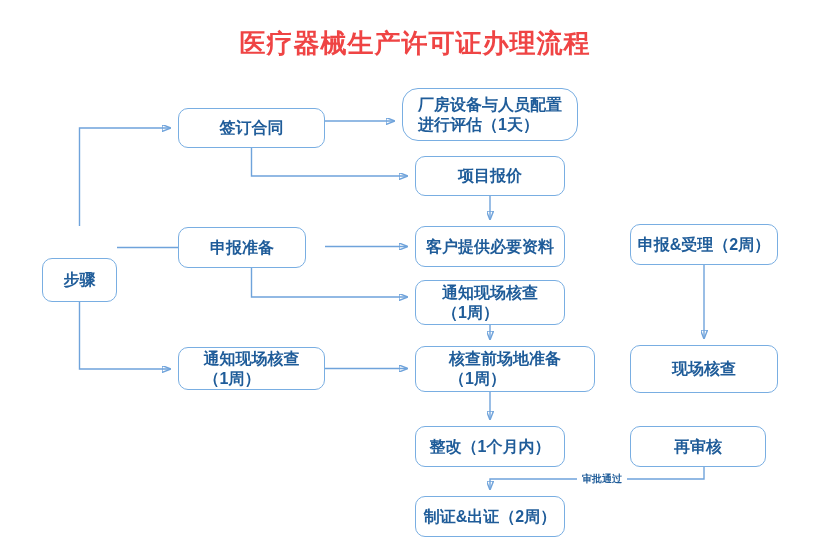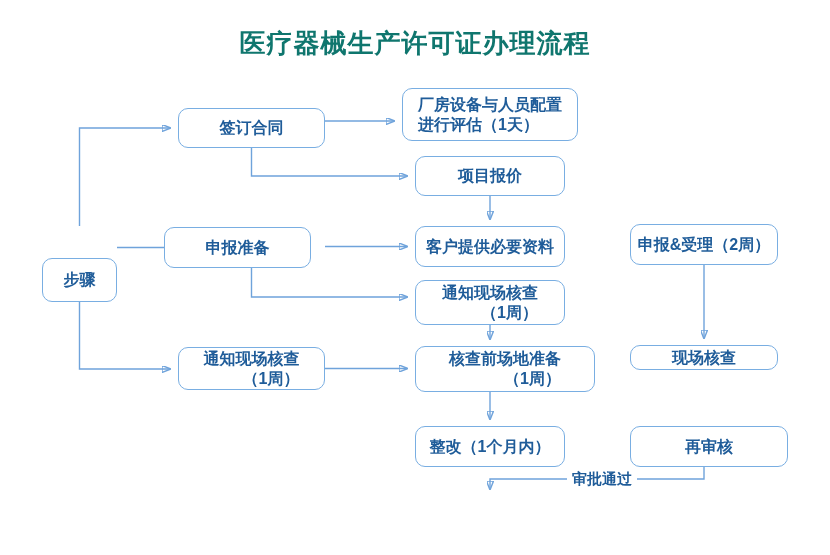--- a/index.html
+++ b/index.html
@@ -16,21 +16,21 @@
     overflow: hidden;
   }
   #page-title {
     position: absolute;
     left: 0;
     top: 26px;
     width: 100%;
     text-align: center;
     font-size: 26px;
     font-weight: bold;
-    color: #0f766e;
+    color: #ef4444;
     letter-spacing: 1px;
   }
   #connectors {
     position: absolute;
     left: 0;
     top: 0;
     z-index: 1;
   }
   #connectors path, #connectors polyline {
     fill: none;
@@ -43,37 +43,38 @@
     box-sizing: border-box;
     background: #ffffff;
     border: 1.5px solid #79AEE2;
     border-radius: 10px;
     color: #1F5C99;
     font-size: 16px;
     font-weight: bold;
     display: flex;
     align-items: center;
     justify-content: center;
-    text-align: right;
+    text-align: left;
     white-space: pre-line;
     line-height: 1.25;
   }
   .node.left-align {
     justify-content: flex-start;
     text-align: left;
     padding-left: 15px;
+    border-radius: 16px;
   }
   .edge-label {
     position: absolute;
     z-index: 3;
     transform: translate(-50%, -50%);
     background: #ffffff;
     padding: 0 5px;
     color: #1F5C99;
-    font-size: 15px;
+    font-size: 10px;
     font-weight: bold;
     white-space: nowrap;
   }
 </style>
 </head>
 <body>
 
 <div id="canvas">
 
   <div id="page-title">医疗器械生产许可证办理流程</div>
@@ -96,42 +97,43 @@
     <path d="M 325 368.5 H 407" marker-end="url(#arrow)"></path>
     <path d="M 490 392 V 419" marker-end="url(#arrow)"></path>
     <path d="M 704 265 V 338" marker-end="url(#arrow)"></path>
     <path d="M 704 467 V 479 H 490 V 489" marker-end="url(#arrow)"></path>
   </svg>
 
   <div class="node" style="left:42px; top:226px; width:75px; height:44px;margin-top:32px;">步骤</div>
 
   <div class="node" style="left:178px; top:108px; width:147px; height:40px;">签订合同</div>
 
-  <div class="node" style="left:164px; top:227px; width:147px; height:41px;">申报准备</div>
+  <div class="node" style="left:178px; top:227px; width:128px; height:41px;">申报准备</div>
 
   <div class="node" style="left:178px; top:347px; width:147px; height:43px;">通知现场核查
 （1周）</div>
 
   <div class="node left-align" style="left:402px; top:88px; width:176px; height:53px;">厂房设备与人员配置
 进行评估（1天）</div>
 
   <div class="node" style="left:415px; top:226px; width:150px; height:41px;">客户提供必要资料</div>
 
   <div class="node" style="left:415px; top:156px; width:150px; height:40px;">项目报价</div>
 
   <div class="node" style="left:415px; top:280px; width:150px; height:45px;">通知现场核查
 （1周）</div>
 
   <div class="node" style="left:415px; top:346px; width:180px; height:46px;">核查前场地准备
 （1周）</div>
 
   <div class="node" style="left:415px; top:426px; width:150px; height:41px;">整改（1个月内）</div>
 
+  <div class="node" style="left:415px; top:496px; width:150px; height:41px;">制证&amp;出证（2周）</div>
 
   <div class="node" style="left:630px; top:224px; width:148px; height:41px;">申报&amp;受理（2周）</div>
 
-  <div class="node" style="left:630px; top:345px; width:148px; height:25px;">现场核查</div>
+  <div class="node" style="left:630px; top:345px; width:148px; height:48px;">现场核查</div>
 
-  <div class="node" style="left:630px; top:426px; width:158px; height:41px;">再审核</div>
+  <div class="node" style="left:630px; top:426px; width:136px; height:41px;">再审核</div>
 
   <div class="edge-label" style="left:602px; top:479px;">审批通过</div>
 
 </div>
 
 </body></html>

